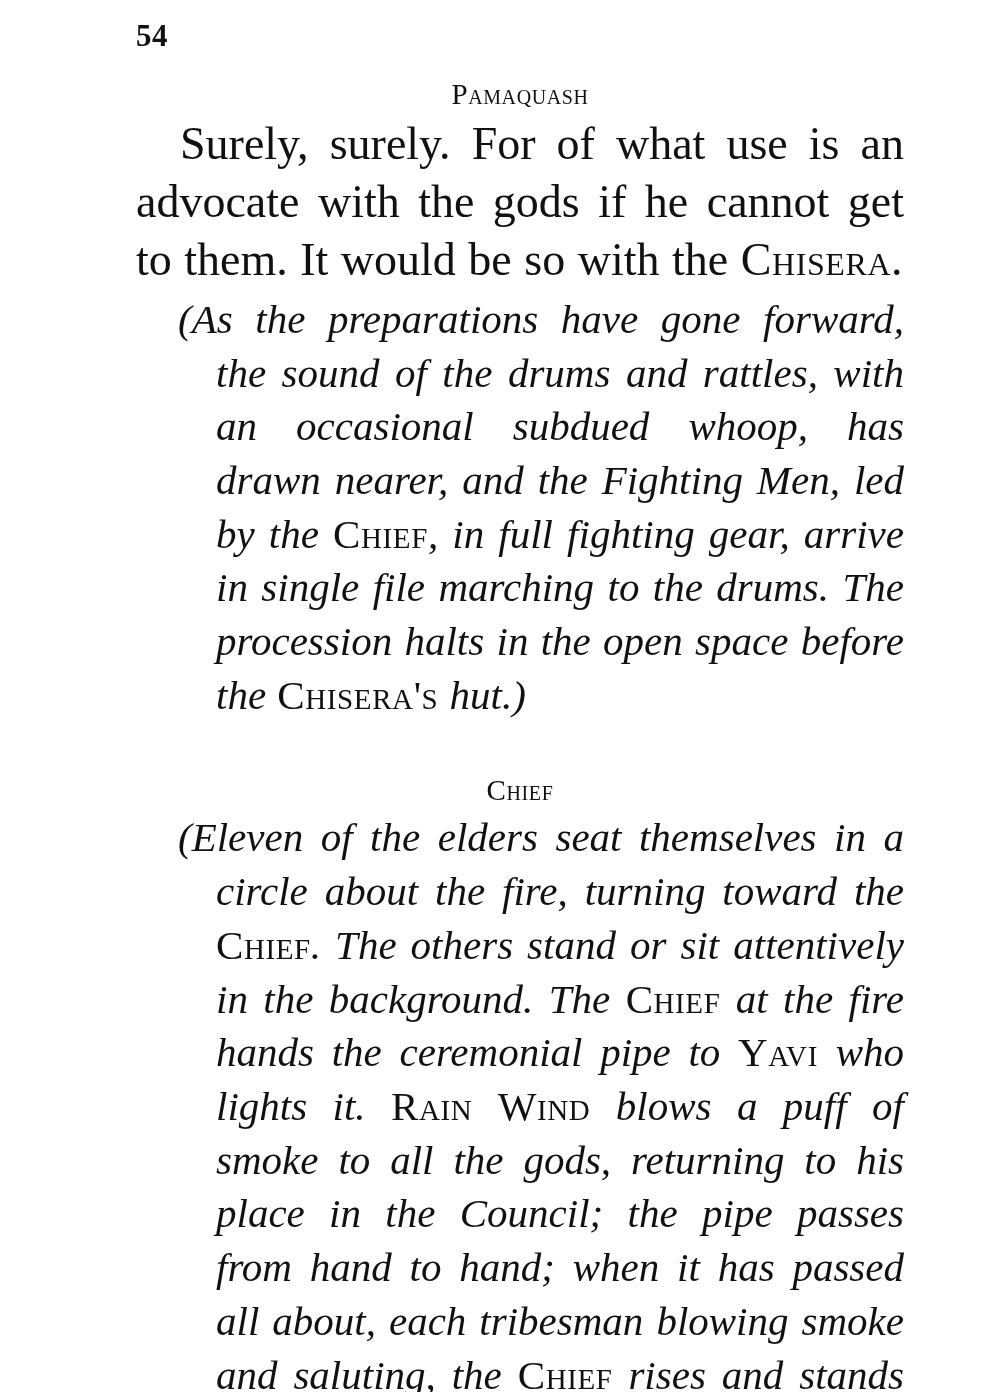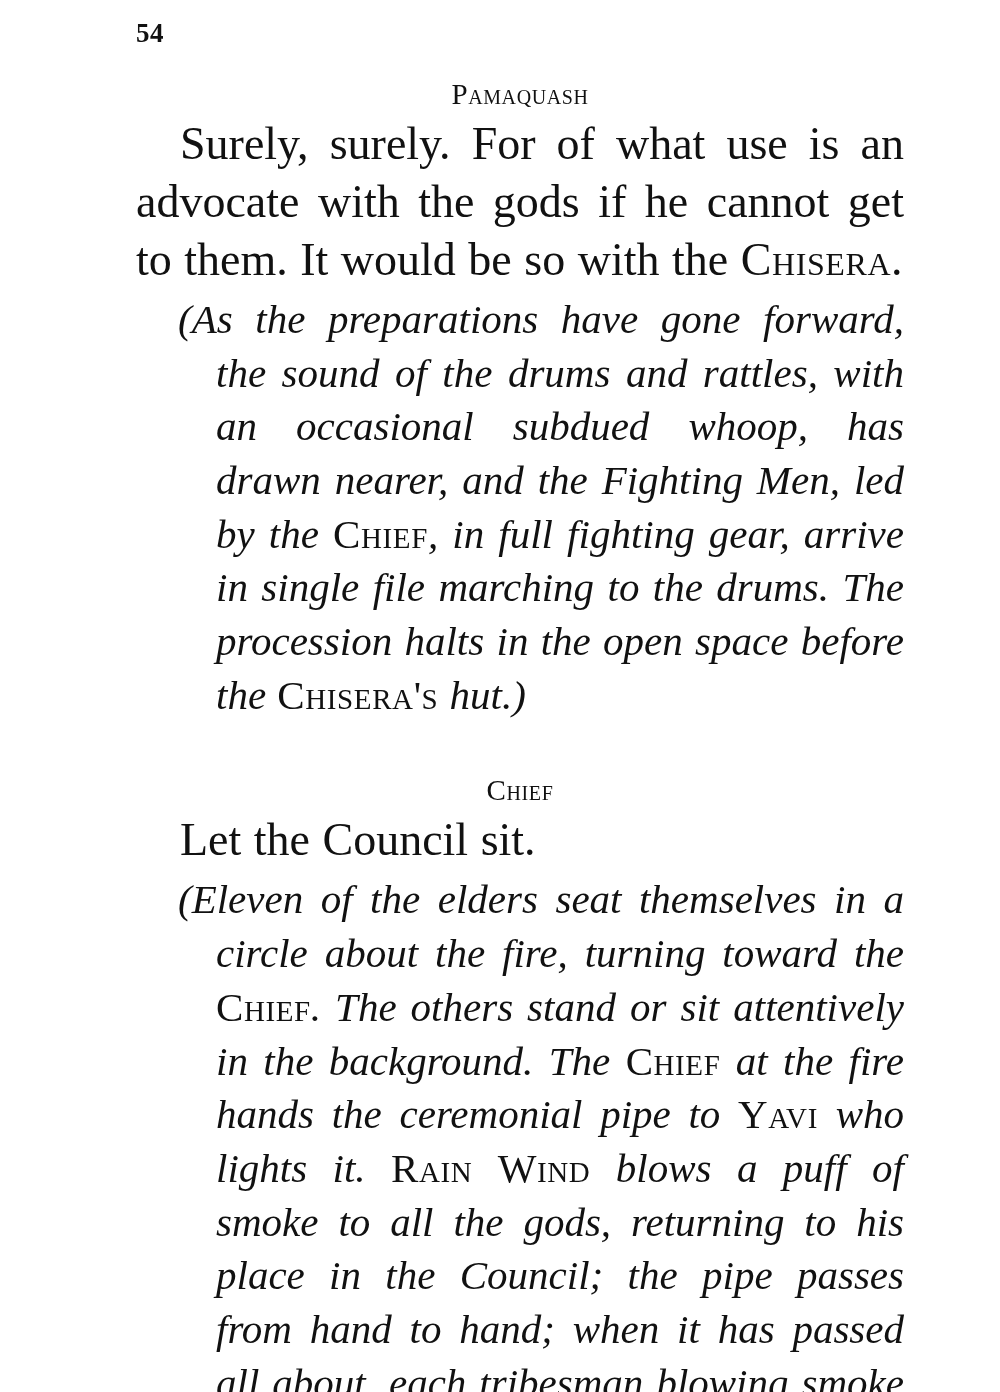--- a/index.html
+++ b/index.html
@@ -21,21 +21,21 @@
     height: 1392px;
     box-sizing: border-box;
     padding: 0;
   }
   .folio {
     position: absolute;
     top: 18px;
     left: 136px;
     font-family: "Liberation Serif", serif;
     font-weight: bold;
-    font-size: 27px;
+    font-size: 31px;
     letter-spacing: 0.5px;
     color: #111111;
     text-align: center;
   }
   .content {
     position: absolute;
     top: 78px;
     left: 136px;
     width: 768px;
   }
@@ -95,19 +95,18 @@
     </div>
 
     <p class="speech">Surely, surely.  For of what use is an advocate with the gods if he cannot get to them.  It would be so with the <span class="sc">Chisera</span>.</p>
 
     <p class="stage">(As the preparations have gone forward, the sound of the drums and rattles, with an occasional subdued whoop, has drawn nearer, and the Fighting Men, led by the <span class="sc">Chief</span>, in full fighting gear, arrive in single file marching to the drums.  The procession halts in the open space before the <span class="sc"><span class="sc">Chisera</span>'s</span> hut.)</p>
 
     <div class="speaker speaker-chief">
       <span class="sc">Chief</span>
     </div>
 
-    <p class="speech">Let the Council sit.</p>
 
     <p class="stage">(Eleven of the elders seat themselves in a circle about the fire, turning toward the <span class="sc">Chief</span>.  The others stand or sit attentively in the background.  The <span class="sc">Chief</span> at the fire hands the ceremonial pipe to <span class="sc">Yavi</span> who lights it.  <span class="sc">Rain Wind</span> blows a puff of smoke to all the gods, returning to his place in the Council; the pipe passes from hand to hand; when it has passed all about, each tribesman blowing smoke and saluting, the <span class="sc">Chief</span> rises and stands before the <span class="sc"><span class="sc">Chisera</span>'s</span> hut.)</p>
 
 
   </div>
 </div>
 
 </body></html>

